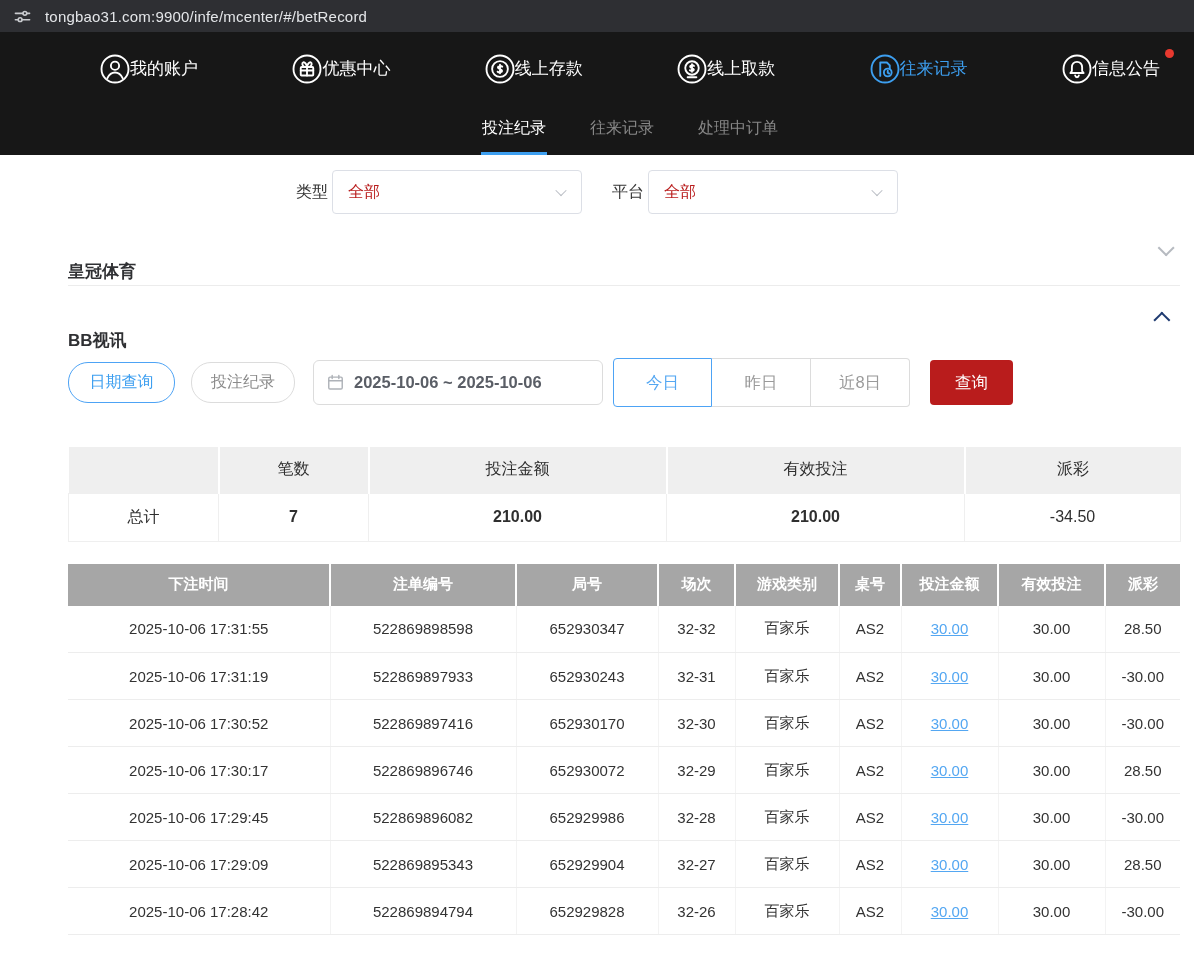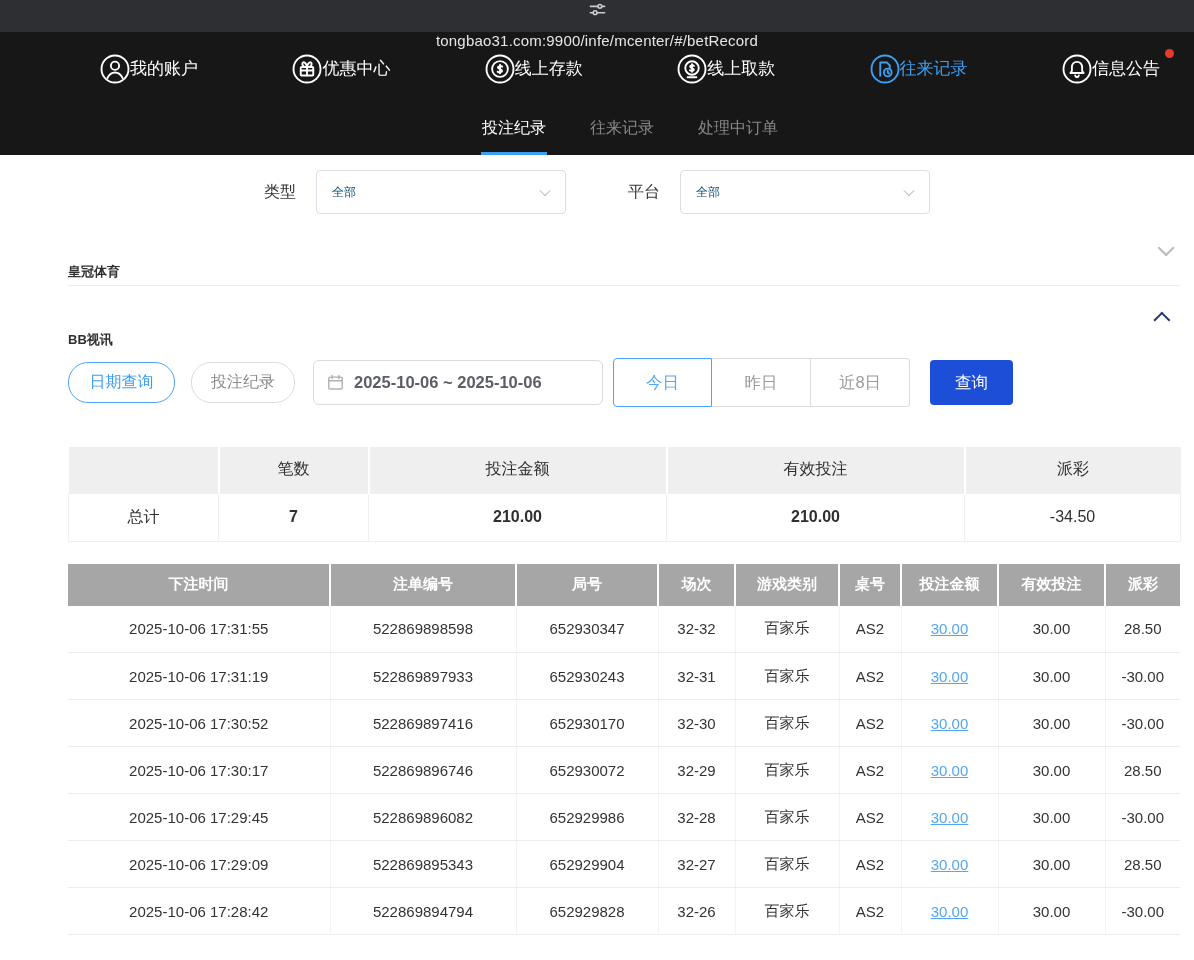--- a/index.html
+++ b/index.html
@@ -2,66 +2,66 @@
 <html><head>
 <meta charset="utf-8">
 <style>
   * { margin:0; padding:0; box-sizing:border-box; }
   body {
     width:1194px; height:960px; overflow:hidden;
     font-family:"Liberation Sans","DejaVu Sans",sans-serif;
     background:#ffffff;
   }
   
-  .browser-bar { height:32px; background:#2e2f33; display:flex; align-items:center; padding:0 13px; gap:13px;flex-direction:column; }
+  .browser-bar { height:32px; background:#2e2f33; display:flex; align-items:center; padding:0 13px; gap:13px; }
   .tune-icon { width:19px; height:19px; color:#c9cbcf; flex:0 0 auto; }
   .tune-icon svg, .nav-icon svg, .cal-icon svg { width:100%; height:100%; display:block; }
   .url-text { color:#e4e6e9; font-size:15px; letter-spacing:.2px; white-space:nowrap; }
   
   .topbar { background:#171717; }
   .mainnav { height:73px; display:flex; align-items:center; justify-content:space-between; padding:0 34px 0 100px; }
   .nav-item { display:flex; align-items:center; color:#ffffff; font-size:17px; cursor:pointer; position:relative; white-space:nowrap; }
   .nav-item.active { color:#3d9ff0; }
   .nav-icon { width:30px; height:30px; }
   .badge-dot { position:absolute; top:-5px; right:-14px; width:9px; height:9px; border-radius:50%; background:#e8392f; }
   .subnav { height:50px; display:flex; justify-content:center; gap:42px; padding-left:66px; }
   .tab { font-size:16px; color:#878787; line-height:46px; height:50px; border-bottom:3px solid transparent; cursor:pointer; padding:0 1px; white-space:nowrap; }
   .tab.active { color:#ffffff; border-bottom-color:#3d9ff0; }
   
-  .filter-row { display:flex; justify-content:center; align-items:center; margin-top:15px; gap:20px; }
+  .filter-row { display:flex; justify-content:center; align-items:center; margin-top:15px; gap:4px; }
   .filter-label { font-size:16px; color:#333333; }
   .select-box { width:250px; height:44px; border:1px solid #dcdfe6; border-radius:4px; background:#fff;
     display:flex; align-items:center; justify-content:space-between; padding:0 16px 0 15px; cursor:pointer; }
-  .select-value { font-size:12px; color:#0c4a6e; }
+  .select-value { font-size:16px; color:#b91c1c; }
   .chev { display:inline-block; width:8px; height:8px; border-right:1.6px solid #b9bdc4; border-bottom:1.6px solid #b9bdc4; }
   .chev.down { transform:rotate(45deg) translate(-1px,-1px); }
   .filter-gap { width:22px; }
   
   .content { padding:0 14px 0 68px; }
   .section-row { height:72px; display:flex; align-items:center; justify-content:space-between; border-bottom:1px solid #ececec; cursor:pointer; }
   .section-row.expanded { border-bottom:none; height:64px; }
-  .section-title { font-size:13px; font-weight:bold; color:#2f3033;margin-top:44px; }
+  .section-title { font-size:17px; font-weight:bold; color:#2f3033;margin-top:44px; }
   .sec-chev { width:12px; height:12px; border-right:2px solid #b6bac0; border-bottom:2px solid #b6bac0; margin-right:10px; }
   .sec-chev.down { transform:rotate(45deg) translateY(-3px); }
   .sec-chev.up { border-color:#1e3a70; transform:rotate(-135deg) translateY(-3px); }
   
   .query-row { display:flex; align-items:center; margin-top:8px; }
   .btn-pill { height:41px; border-radius:20px; background:#fff; font-size:16px; display:flex; align-items:center; justify-content:center; cursor:pointer; }
   .btn-date { width:107px; border:1px solid #4da3f5; color:#3d9ff0; margin-right:16px; }
   .btn-round { width:104px; border:1px solid #dcdcdc; color:#8b8b8b; margin-right:18px; }
   .date-input { width:290px; height:45px; border:1px solid #dcdcdc; border-radius:6px; background:#fff;
     display:flex; align-items:center; padding:0 12px; gap:9px; margin-right:10px; cursor:pointer; }
   .cal-icon { width:19px; height:19px; color:#aeb2b8; flex:0 0 auto; }
   .date-text { font-size:16.5px; color:#5a5e66; white-space:nowrap;font-weight:bold; }
   .day-group { display:flex; margin-right:20px; }
   .day-btn { width:99px; height:49px; background:#fff; font-size:16.5px; display:flex; align-items:center; justify-content:center; cursor:pointer; }
   .day-btn.active { border:1px solid #4da3f5; color:#54a7f2; border-radius:4px 0 0 4px; }
   .day-btn.plain { border:1px solid #dcdcdc; border-left:none; color:#9a9a9a; }
   .day-btn.last { border-radius:0 4px 4px 0; }
-  .btn-search { width:83px; height:45px; background:#1d4ed8; color:#fff; border:none; border-radius:4px; font-size:16.5px; cursor:pointer; }
+  .btn-search { width:83px; height:45px; background:#b91c1c; color:#fff; border:none; border-radius:4px; font-size:16.5px; cursor:pointer; }
   
   .summary-table { width:1112px; border-collapse:collapse; table-layout:fixed; margin-top:40px; }
   .summary-table th { background:#efefef; height:46px; font-size:16px; font-weight:400; color:#2f2f2f; border-right:2px solid #fff; text-align:center; }
   .summary-table th:last-child { border-right:none; }
   .summary-table td { height:48px; text-align:center; font-size:16px; color:#2f2f2f; border:1px solid #efefef; background:#fff; }
   .sum-bold { font-weight:700; }
   .neg { color:#f2545b; }
   
   .bet-table { width:1112px; border-collapse:collapse; table-layout:fixed; margin-top:22px; }
   .bet-table th { background:#a6a6a6; color:#ffffff; height:42px; font-size:15px; font-weight:700; border-right:2px solid #fff; text-align:center; }

